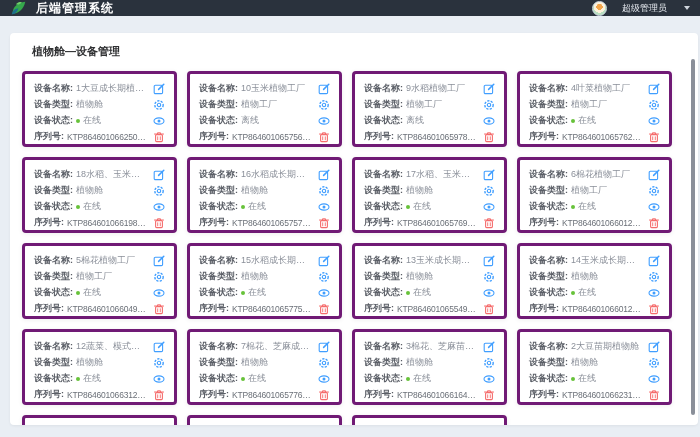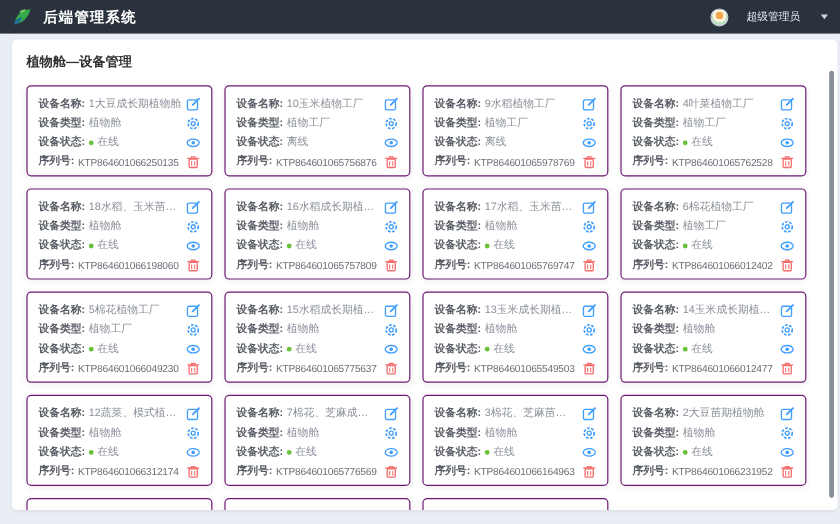--- a/index.html
+++ b/index.html
@@ -1,43 +1,43 @@
 <!DOCTYPE html>
 <html><head>
 <meta charset="utf-8">
 <style>
   * { margin:0; padding:0; box-sizing:border-box; }
   html,body { width:700px; height:437px; overflow:hidden; background:#e9eef4;
               font-family:"Liberation Sans","DejaVu Sans",sans-serif; }
 
   
-  .topbar { position:absolute; left:0; top:0; width:700px; height:28px;
-            background:#2a323d; display:flex; align-items:center; padding:0 10px; z-index:5; }
+  .topbar { position:absolute; left:0; top:0; width:700px; height:16px;
+            background:#2a323d; display:flex; padding:0 10px; z-index:5; }
   .logo { width:17px; height:17px; margin-right:9px; flex:0 0 auto; }
   .app-title { color:#ffffff; font-size:12px; font-weight:bold; letter-spacing:1px; }
   .topbar-right { margin-left:auto; display:flex; align-items:center; gap:15px; cursor:pointer; }
   .avatar { width:15px; height:15px; border-radius:50%;
             background:radial-gradient(circle at 50% 38%, #f2a64d 0 30%, #fdf2dc 31% 55%, #b8dfc0 56% 100%);
             border:1px solid #cdd8e4; }
   .user-name { color:#e6eaf0; font-size:9px; }
   .caret-down { width:0; height:0; border-left:3.5px solid transparent; border-right:3.5px solid transparent;
                 border-top:4px solid #cfd5dd; margin-left:2px; }
 
   
   .panel { position:absolute; left:10px; top:33px; width:688px; height:392px;
            background:#ffffff; border-radius:4px; box-shadow:0 1px 3px rgba(0,0,0,.06);
            padding:9px 18px 0 12px; overflow:hidden; }
-  .page-title { font-size:11px; font-weight:bold; color:#303133; margin:2px 0 12px 0; }
+  .page-title { font-size:11px; font-weight:bold; color:#303133; margin:2px 0 12px 10px; }
 
   .scrollbar-thumb { position:absolute; right:3px; top:26px; width:4px; height:356px;
                      background:#8a8f99; border-radius:2px; }
 
   
   .grid { display:grid; grid-template-columns:repeat(4,1fr); gap:10px 10px; padding-right:8px; }
-  .card { background:#fff; border:1px solid #701a75; border-radius:4px;
+  .card { background:#fff; border:3px solid #701a75; border-radius:4px;
           box-shadow:0 1px 5px rgba(0,0,0,.07); padding:7px 9px 6px 9px; height:76px; overflow:hidden; }
   .crow { display:flex; align-items:center; height:15px; margin-bottom:1px; font-size:9px; }
   .clabel { font-weight:bold; color:#5a5e66; white-space:nowrap; margin-right:3px; flex:0 0 auto; }
   .cvalue { color:#8a8f99; white-space:nowrap; overflow:hidden; text-overflow:ellipsis; flex:1 1 auto; }
   .cvalue.serial { font-size:8.5px; color:#6b7078; letter-spacing:-0.2px; }
   .dot { display:none; width:4px; height:4px; border-radius:50%; background:#67c23a;
          margin-right:3px; flex:0 0 auto; }
   .dot.show { display:inline-block; }
   .cicon { flex:0 0 auto; margin-left:4px; width:12px; height:12px; cursor:pointer; }
 </style>

